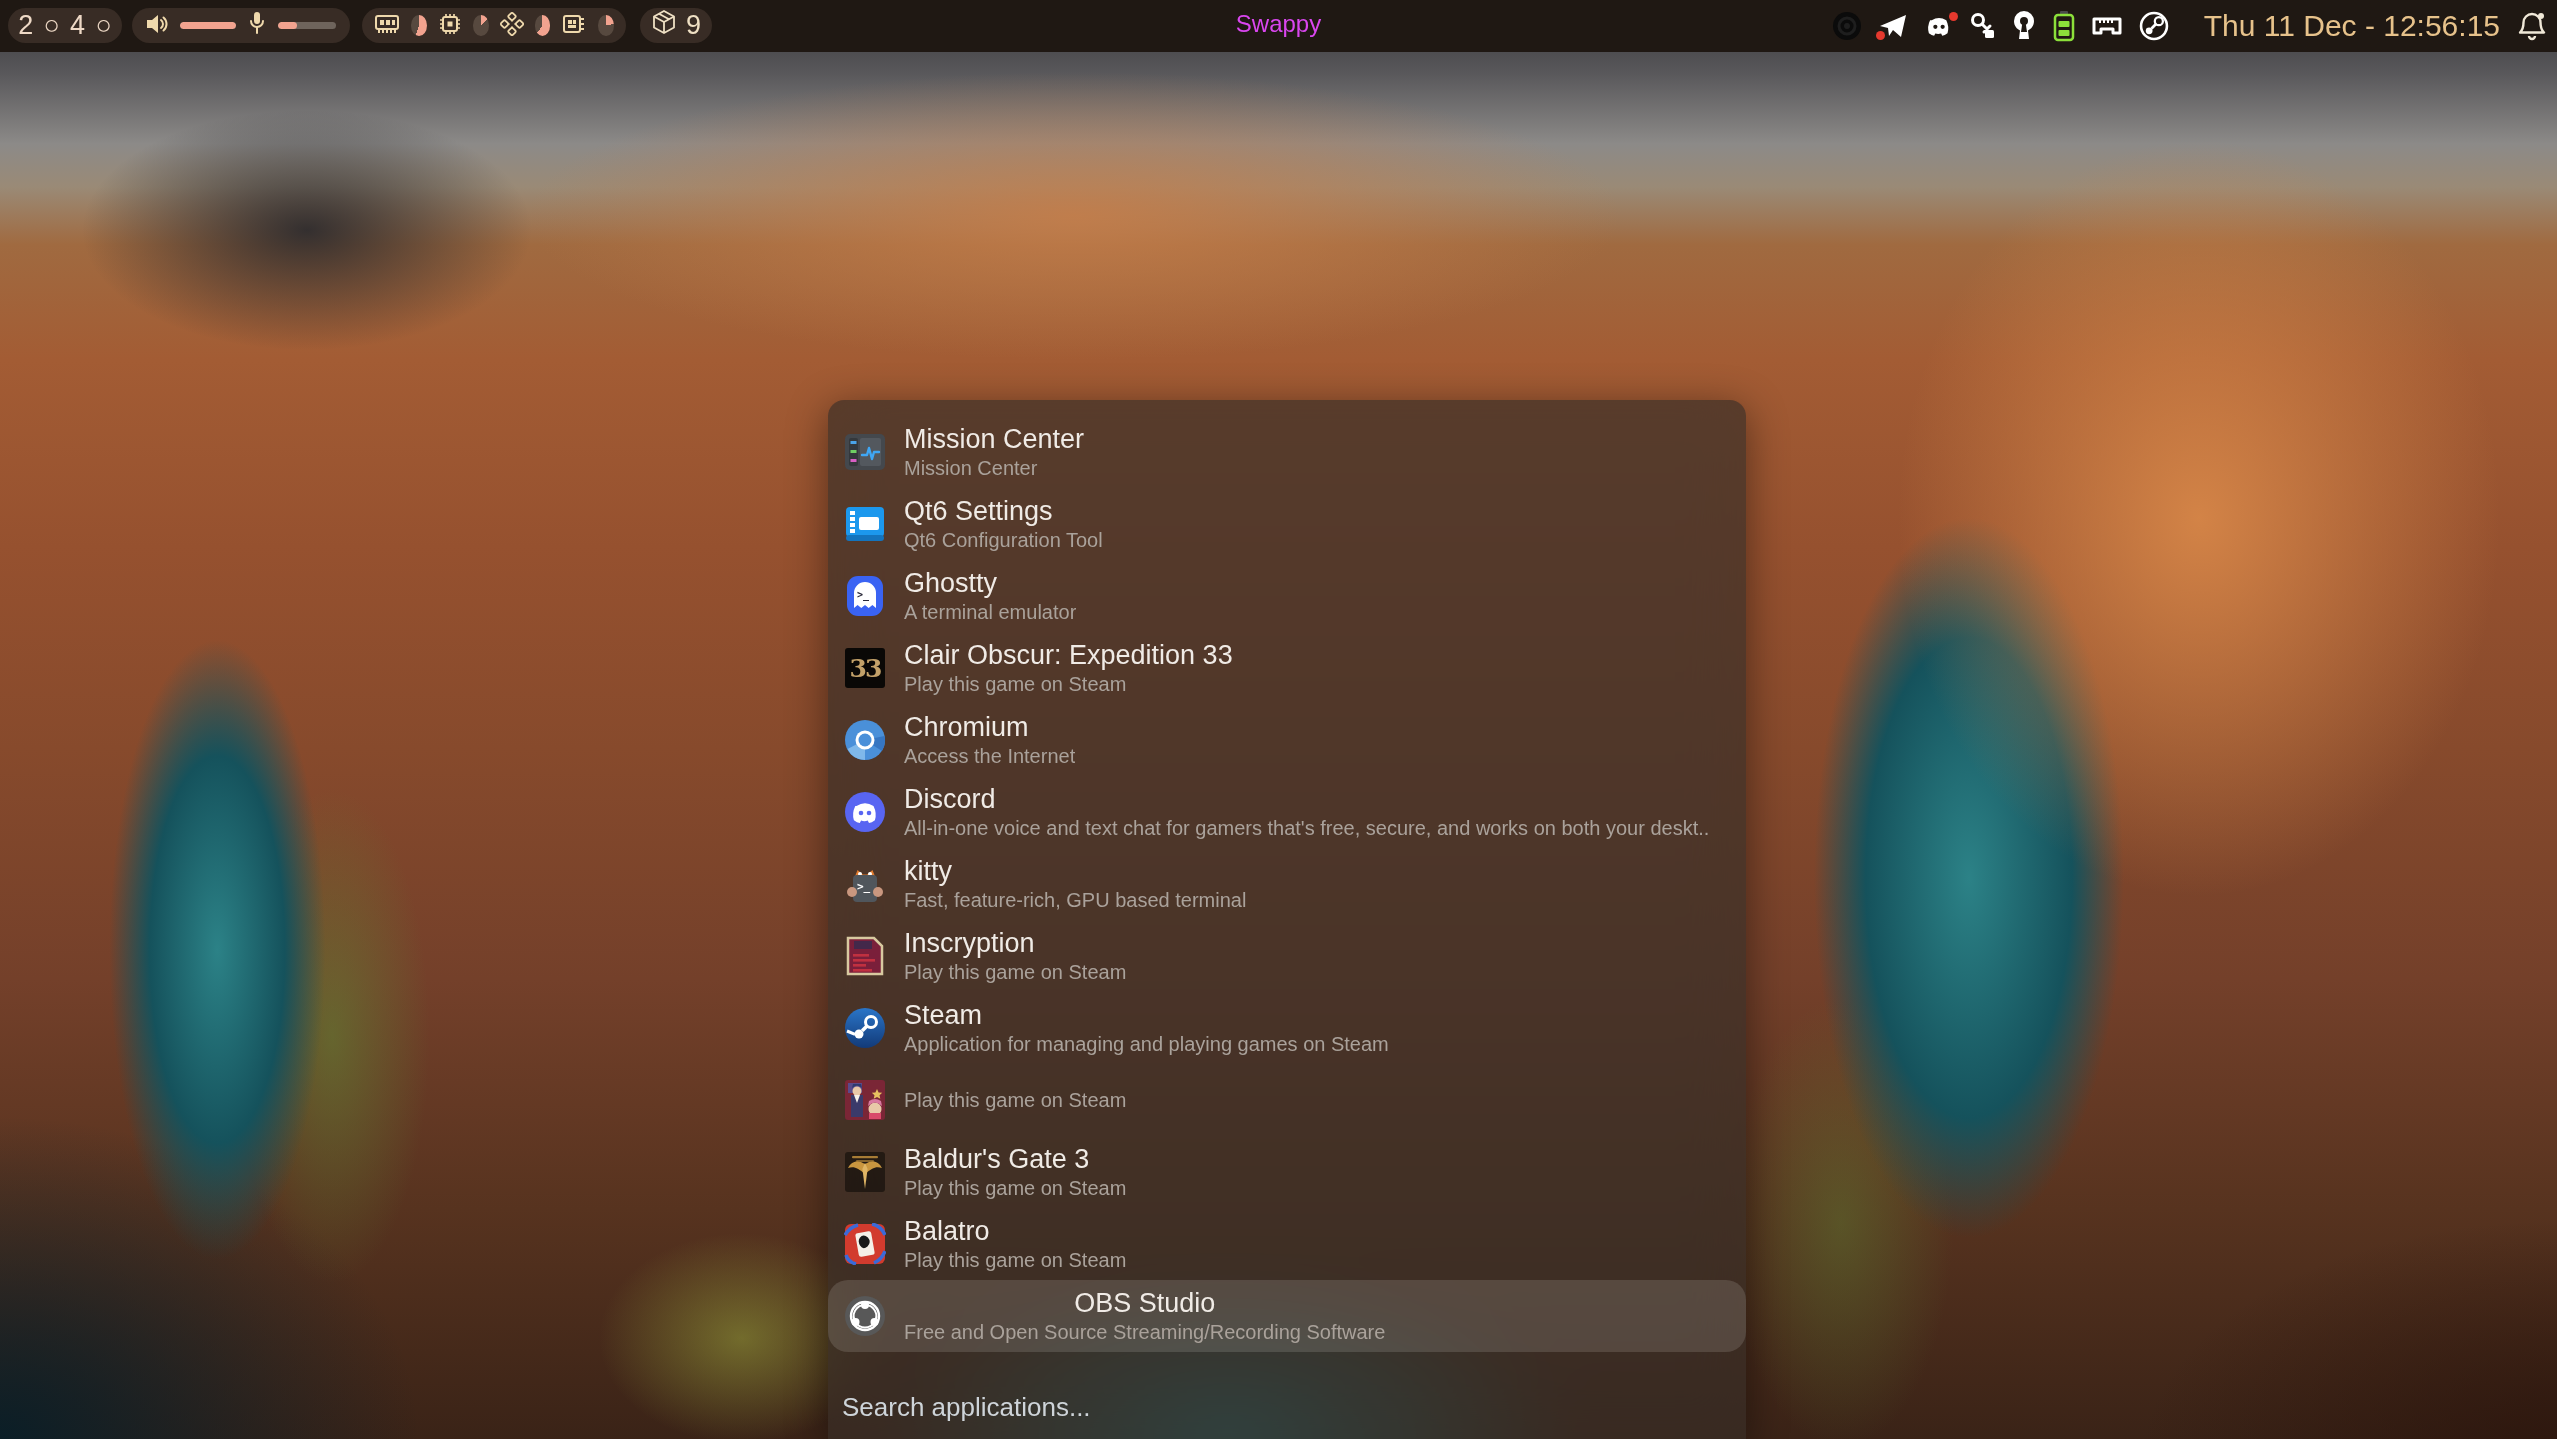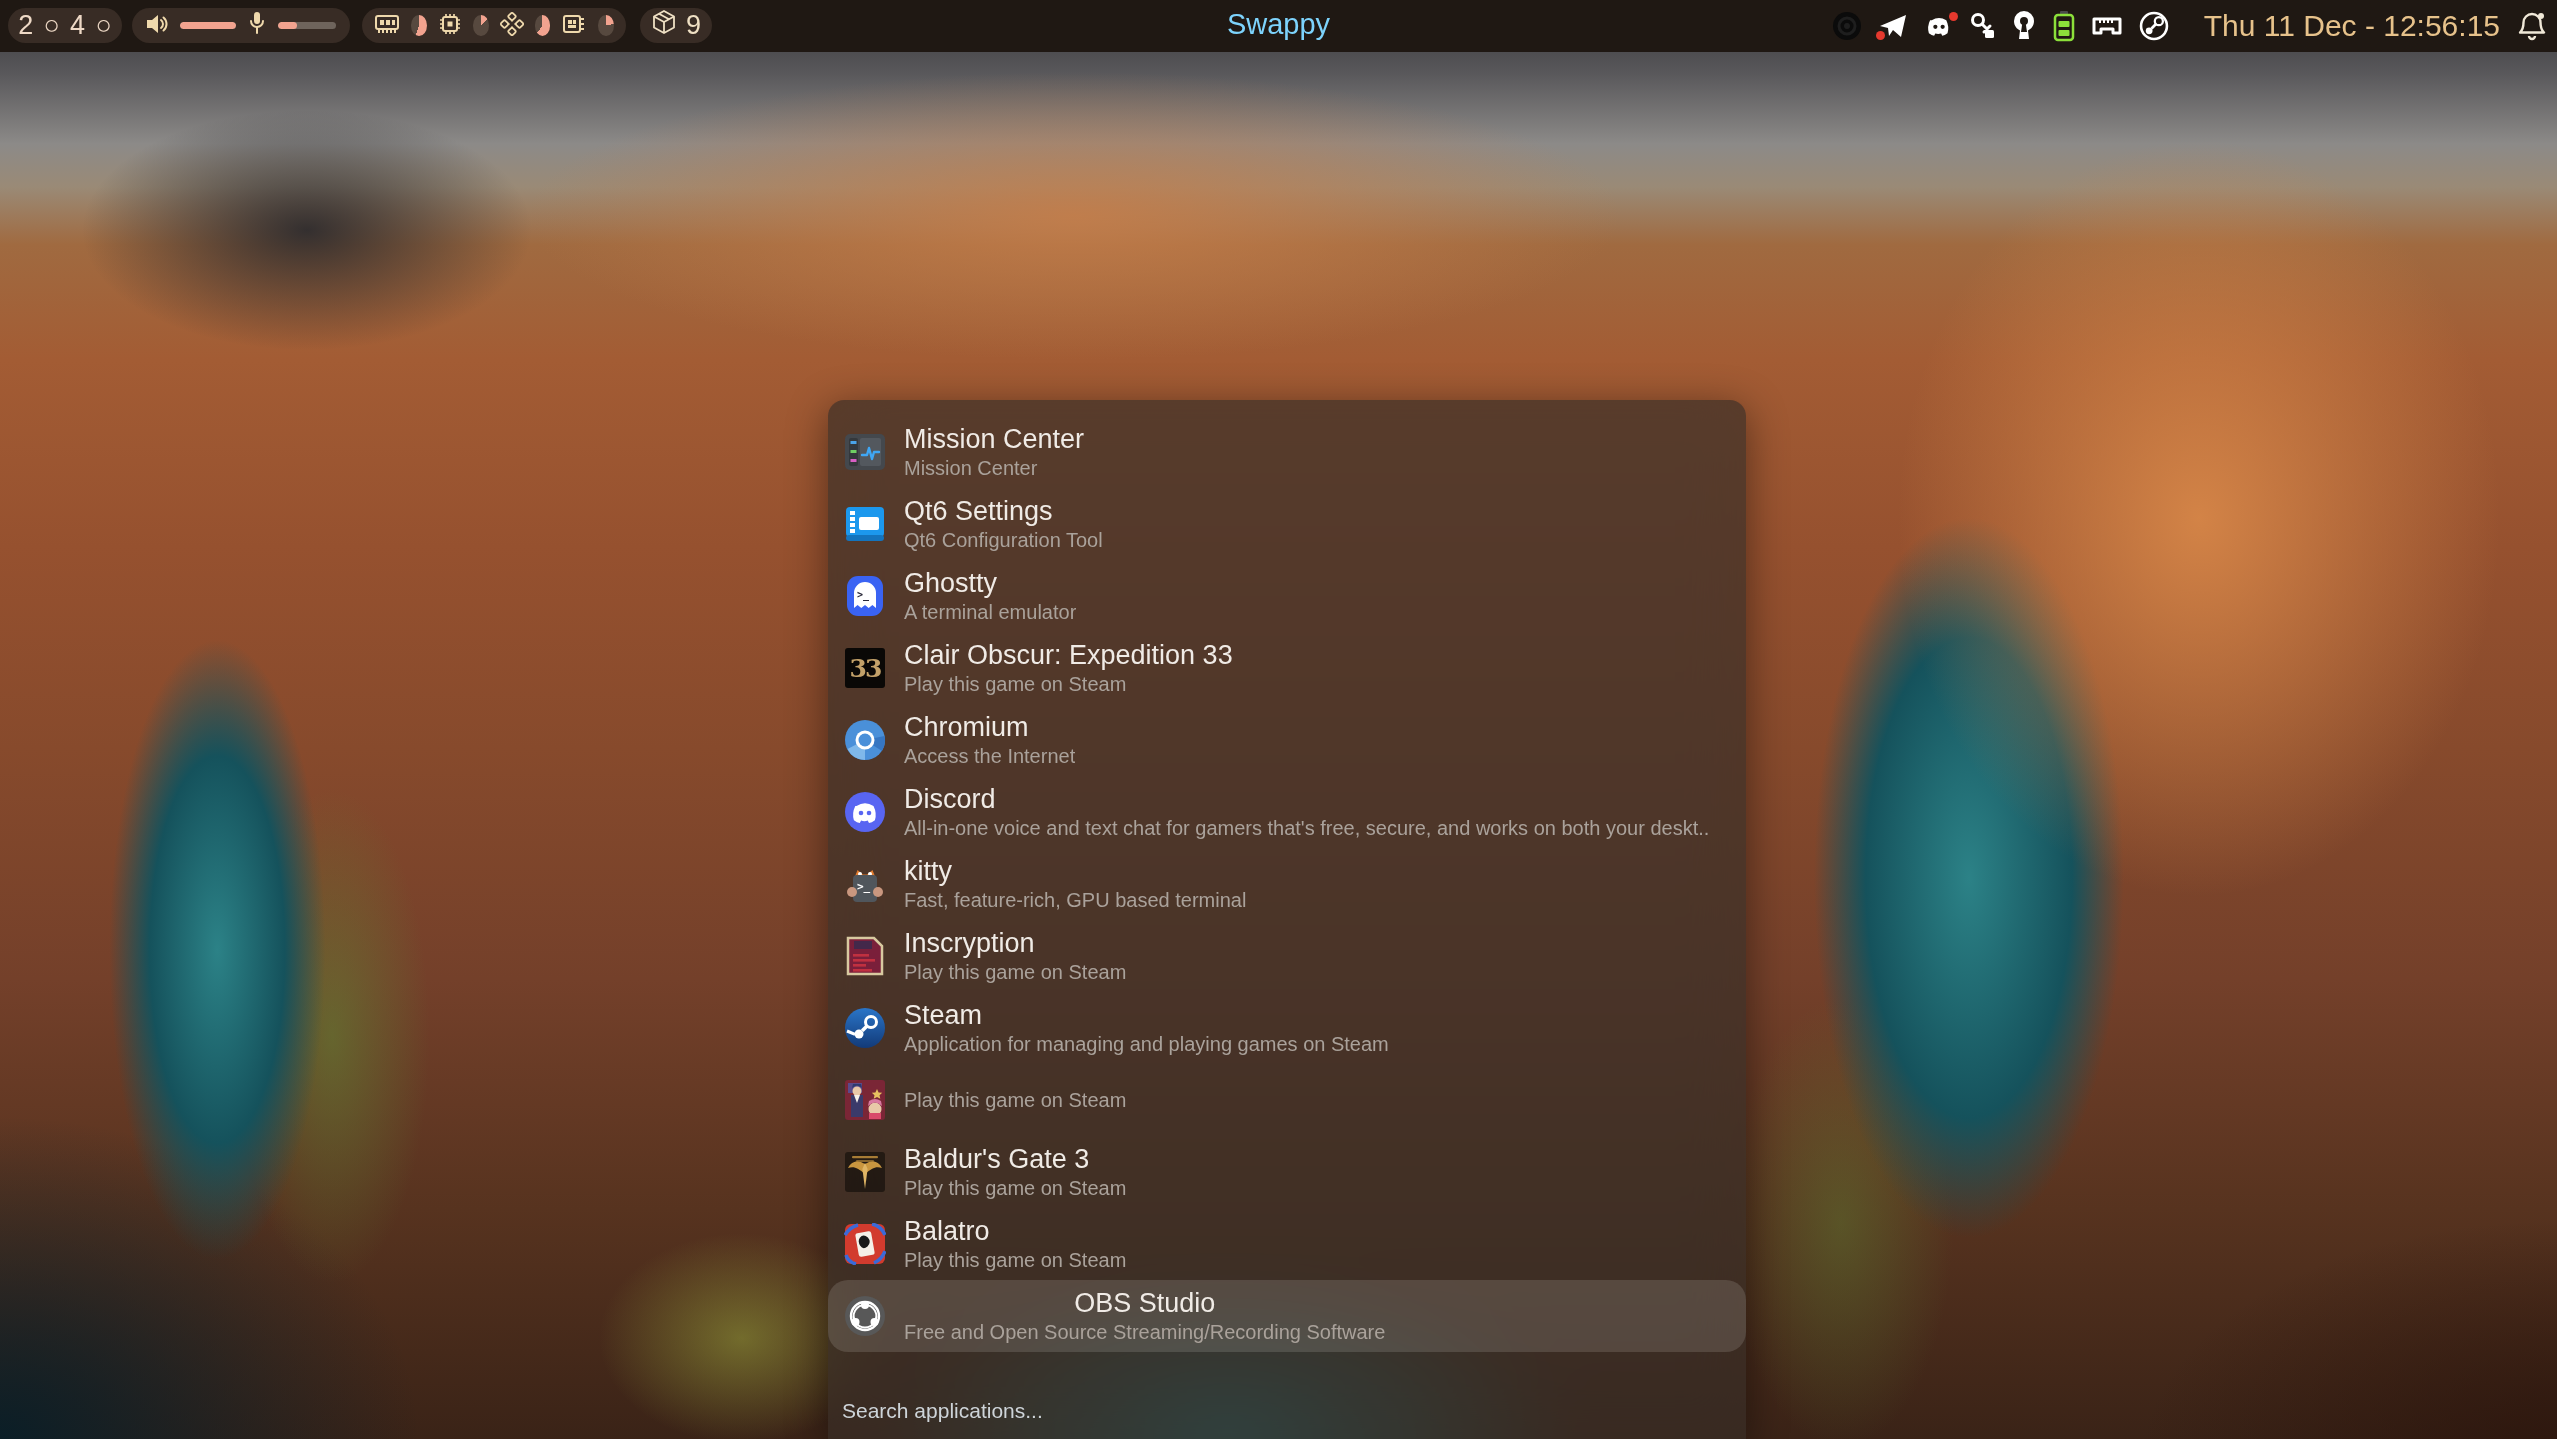--- a/index.html
+++ b/index.html
@@ -38,21 +38,21 @@
   .slider.vol { width:56px; } .slider.mic { width:58px; }
   .sys-pill { position:absolute; left:362px; top:8px; width:264px; gap:11px; padding:0 12px; }
   .pie { width:21px; height:21px; border-radius:50%; }
   .pie.p55 { background:conic-gradient(#f2a38f 0 55%, #57493f 55% 100%); }
   .pie.p13 { background:conic-gradient(#f2a38f 0 13%, #57493f 13% 100%); }
   .pie.p60 { background:conic-gradient(#f2a38f 0 60%, #57493f 60% 100%); }
   .pie.p22 { background:conic-gradient(#f2a38f 0 22%, #57493f 22% 100%); }
   .upd-pill { position:absolute; left:640px; top:8px; width:72px; gap:9px; padding:0 12px;
     color:#efe0c4; font-size:27px; justify-content:center; }
   .bar-title { position:absolute; left:50%; top:0; height:48px; transform:translateX(-50%);
-    display:flex; align-items:center; color:#7dd3fc; font-size:29px; }
+    display:flex; align-items:center; color:#d946ef; font-size:24px; }
   .tray { position:absolute; right:10px; top:0; height:52px; display:flex;
     align-items:center; gap:13px; }
   .tray-ico { position:relative; display:flex; align-items:center; justify-content:center; }
   .badge-dot { position:absolute; width:9px; height:9px; border-radius:50%; background:#e5392e; }
   .clock { color:#e7c28b; font-size:30px; white-space:nowrap; margin:0 4px 0 20px; }
 
   
   .launcher { position:absolute; left:828px; top:400px; width:918px; height:1039px;
     background:rgba(56,46,38,.68); backdrop-filter:blur(26px) saturate(.9);
     -webkit-backdrop-filter:blur(26px) saturate(.9);
@@ -61,21 +61,21 @@
   .row { height:72px; display:flex; align-items:center; padding:0 16px; cursor:pointer; }
   .row.selected { background:rgba(255,255,255,.13); border-radius:20px;text-align:center; }
   .app-icon { width:42px; height:42px; flex:0 0 42px; margin-right:18px;
     display:flex; align-items:center; justify-content:center; }
   .app-texts { display:flex; flex-direction:column; overflow:hidden; min-width:0; }
   .app-title { color:#f0ebe6; font-size:27px; line-height:33px; white-space:nowrap; }
   .app-desc { color:#aaa29b; font-size:20px; line-height:25px; white-space:nowrap;
     overflow:hidden; }
   .search-wrap { position:absolute; left:14px; bottom:16px; right:14px; }
   .search-input { width:100%; background:transparent; border:none; outline:none;
-    color:#f0abfc; font-size:21px; font-family:"Liberation Sans","DejaVu Sans",sans-serif; }
+    color:#f0abfc; font-size:26px; font-family:"Liberation Sans","DejaVu Sans",sans-serif; }
   .search-input::placeholder { color:#ced4d9; opacity:1; }
 </style>
 </head>
 <body>
 
 <div class="wallpaper"></div>
 
 <div class="topbar">
 
   <div class="pill ws-pill">

